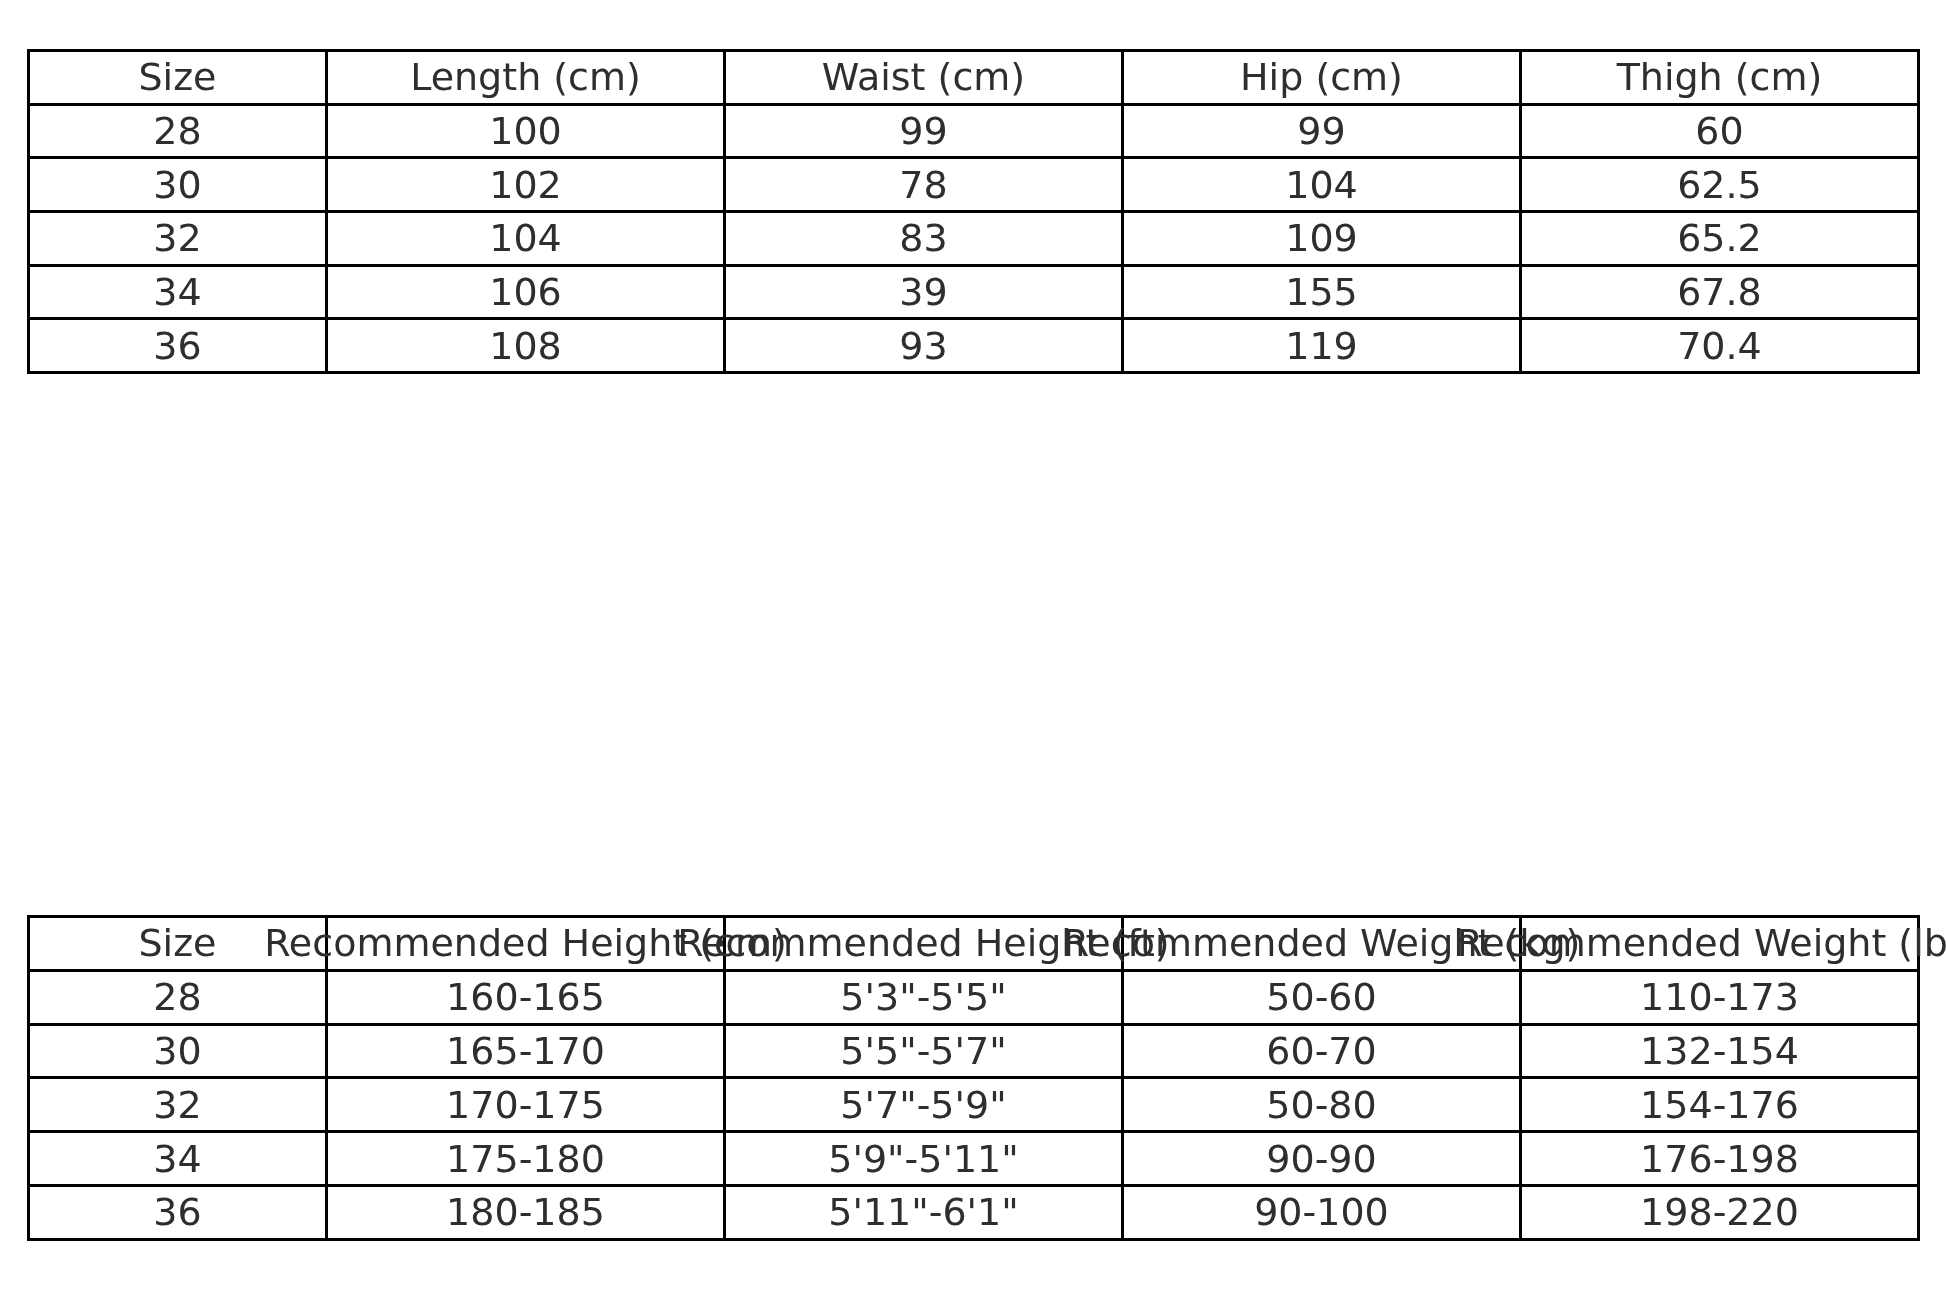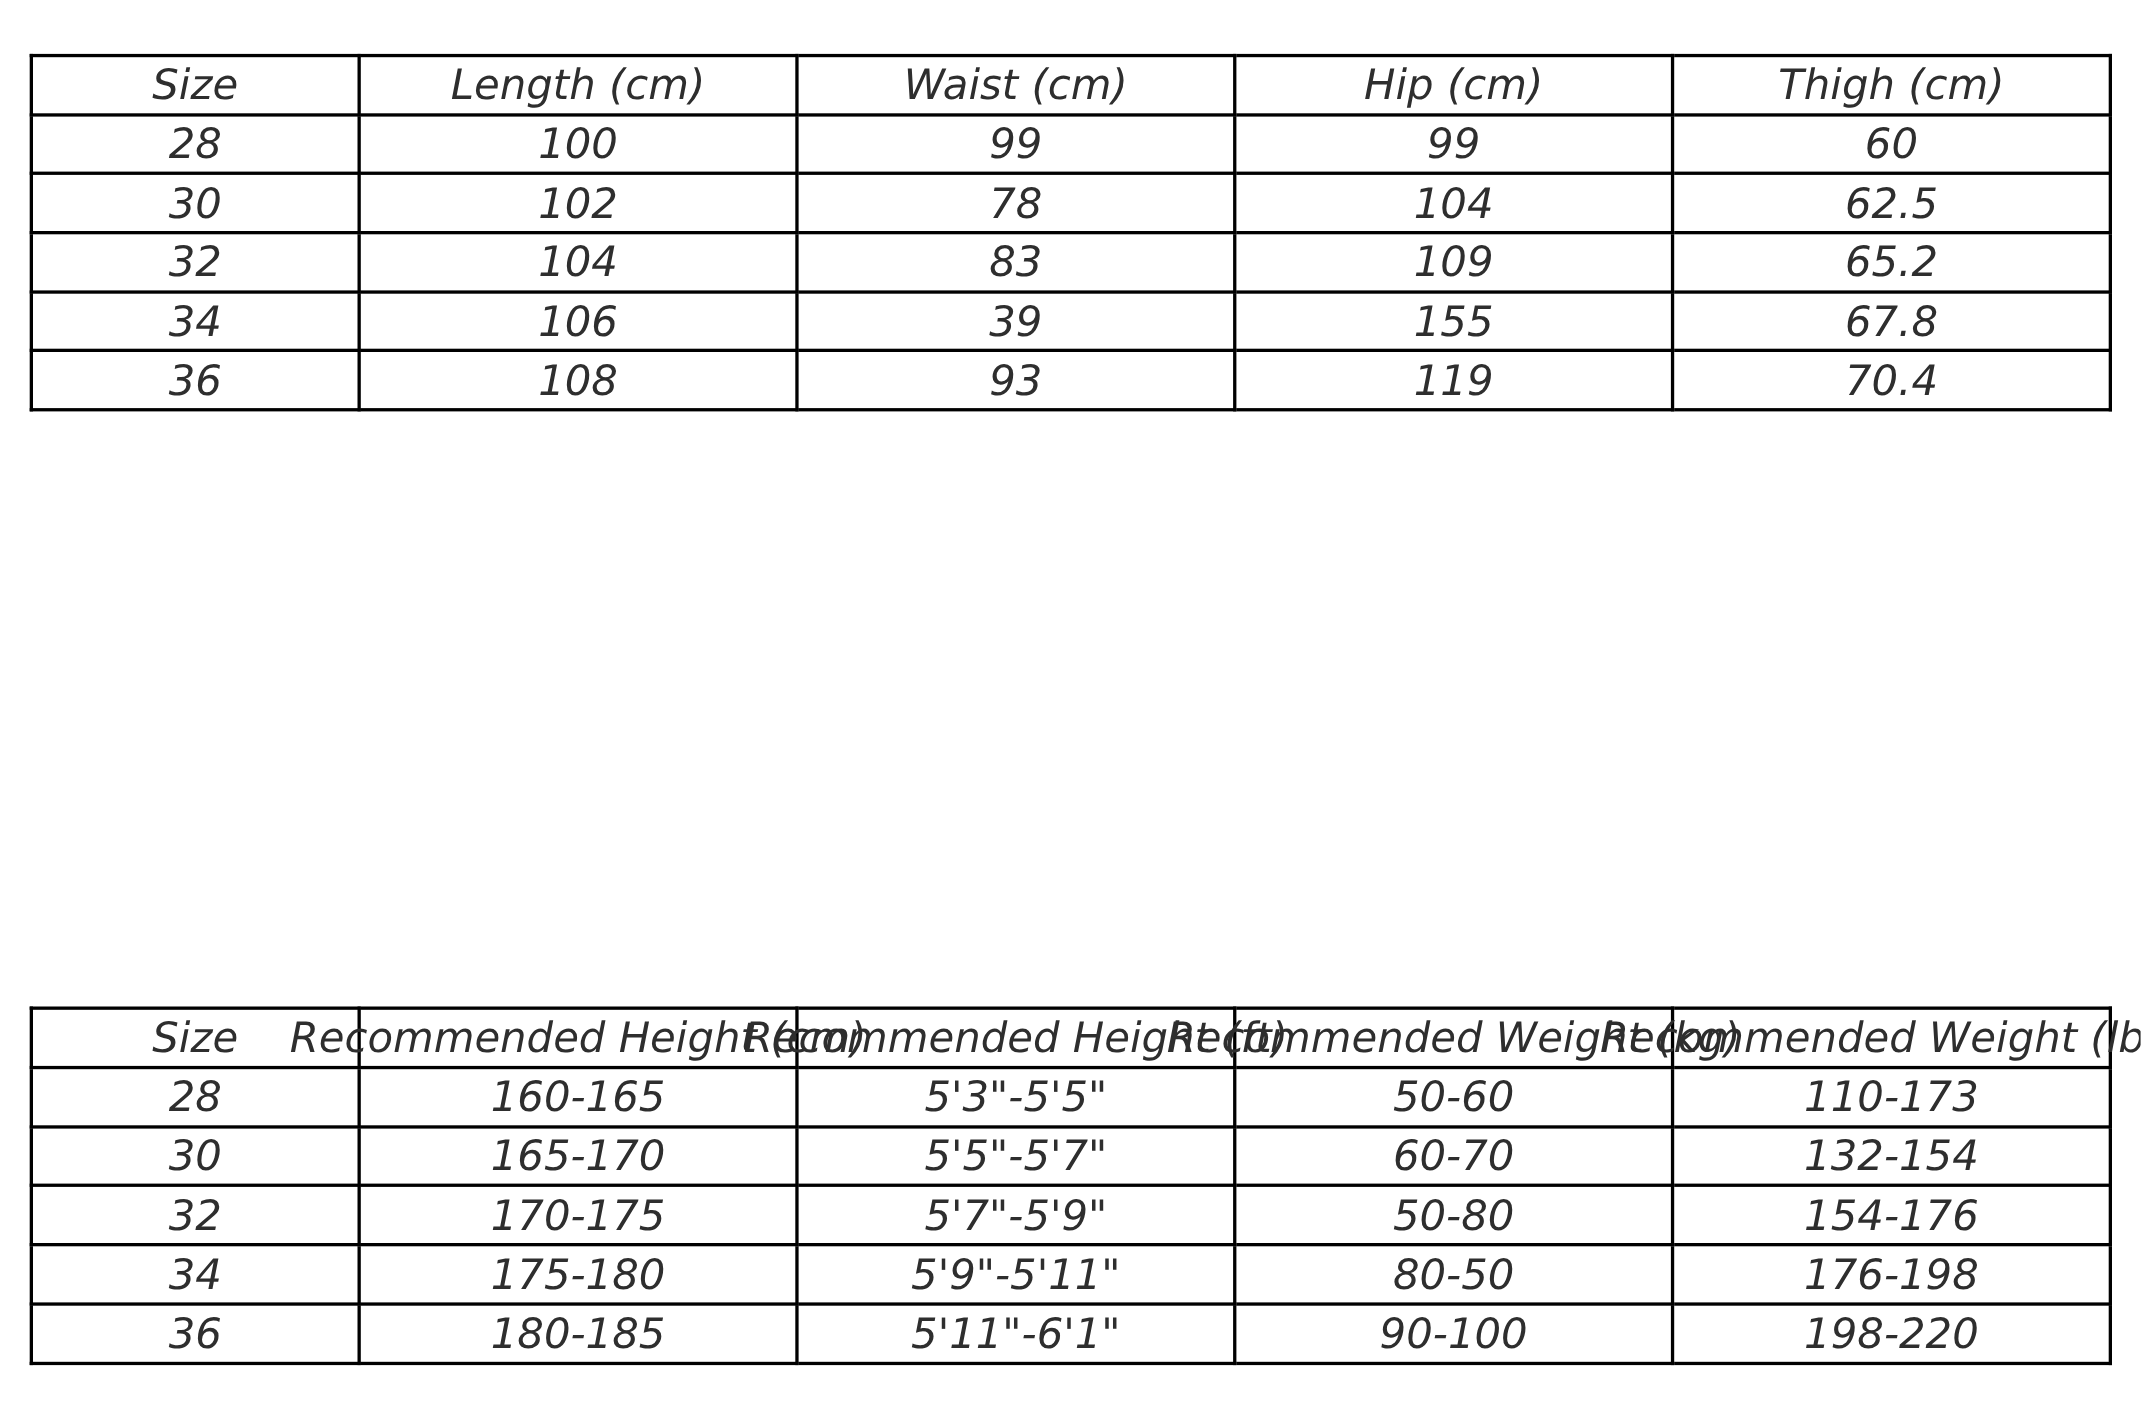--- a/index.html
+++ b/index.html
@@ -9,21 +9,20 @@
     height: 1291px;
     background: #ffffff;
     overflow: hidden;
     font-family: "DejaVu Sans", sans-serif;
   }
   .canvas {
     position: relative;
     width: 1614px;
     height: 1291px;
     background: #ffffff;
-    font-style: italic;
   }
   table.size-table {
     position: absolute;
     left: 27px;
     width: 1890px;
     border-collapse: collapse;
     table-layout: fixed;
     font-size: 38px;
     color: #2e2e2e;
     background: #ffffff;
@@ -160,21 +159,21 @@
         <td>32</td>
         <td>170-175</td>
         <td>5'7"-5'9"</td>
         <td>50-80</td>
         <td>154-176</td>
       </tr>
       <tr>
         <td>34</td>
         <td>175-180</td>
         <td>5'9"-5'11"</td>
-        <td>80-50</td>
+        <td>90-90</td>
         <td>176-198</td>
       </tr>
       <tr>
         <td>36</td>
         <td>180-185</td>
         <td>5'11"-6'1"</td>
         <td>90-100</td>
         <td>198-220</td>
       </tr>
     </tbody>

